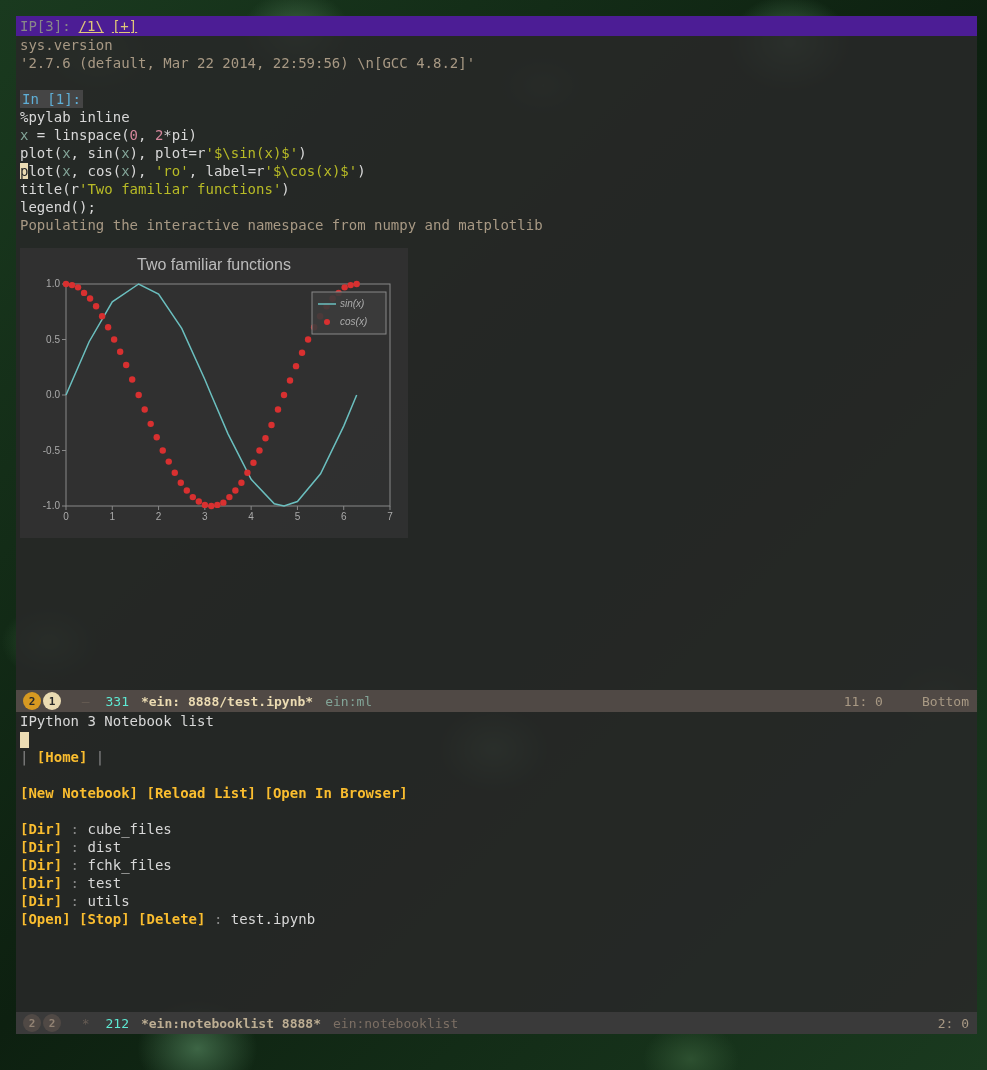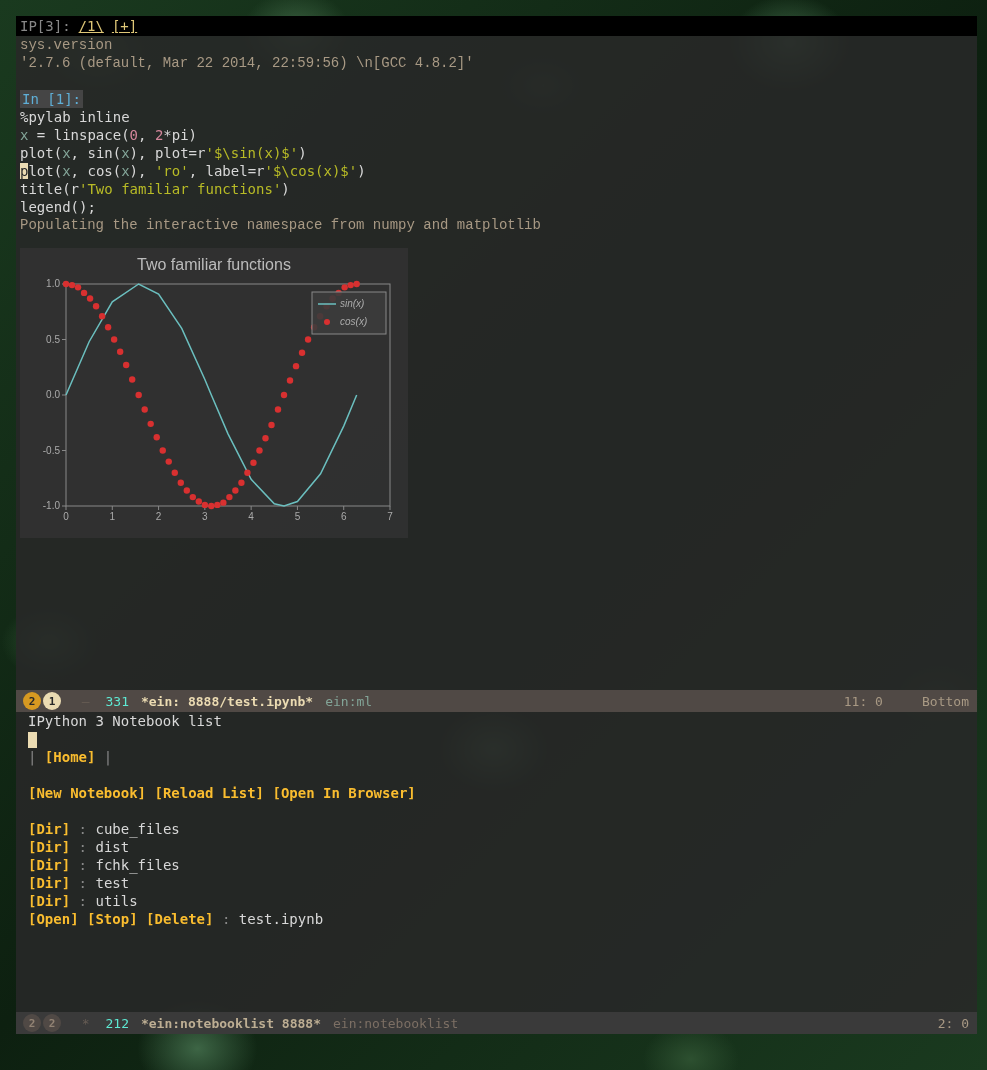--- a/index.html
+++ b/index.html
@@ -45,21 +45,21 @@
     flex-direction: column;
     overflow: hidden;
   }
   .pane-content {
     flex: 1;
     color: #d8d8d8;
     line-height: 18px;
     padding: 0;
   }
   .header-line {
-    background: #000000;
+    background: #4c1d95;
     color: #888;
     padding: 0 4px;
     height: 20px;
     display: flex;
     align-items: center;
     gap: 8px;
   }
   .header-tab {
     color: #e0c878;
     text-decoration: underline;
@@ -67,21 +67,21 @@
   .header-plus {
     color: #e0c878;
     text-decoration: underline;
   }
   
   .code-line { padding: 0 4px; white-space: pre; }
   .prompt-in { background: #454545; color: #5fafd7; padding: 0 2px; display: inline-block; }
   .string { color: #b8bb26; }
   .keyword { color: #d3869b; }
   .var { color: #83a598; }
-  .output-text { color: #a89984; font-family: Liberation Mono, monospace; }
+  .output-text { color: #a89984; }
   
   .chart-container {
     background: rgba(48,48,48,0.95);
     margin: 4px 4px 4px 4px;
     padding: 8px;
     width: 388px;
   }
   .chart-title {
     text-align: center;
     color: #bbb;
@@ -120,21 +120,21 @@
   .modeline-right { margin-left: auto; padding-right: 8px; color: #a89984; }
   
   .bottom-pane {
     flex: 1;
     display: flex;
     flex-direction: column;
   }
   .notebook-list {
     flex: 1;
     color: #d8d8d8;
-    padding: 0 12px;
+    padding: 0 4px;
     line-height: 18px;
   }
   .nb-home { color: #fabd2f; font-weight: bold; }
   .nb-action { color: #fabd2f; font-weight: bold; }
   .nb-dir { color: #fabd2f; font-weight: bold; margin-top: 23px; }
   .nb-sep { color: #888; }
   .nb-name { color: #d8d8d8; }
   .cursor-block { background: #ebdbb2; display: inline-block; width: 9px; height: 16px; vertical-align: middle; }
   .cursor-char { background: #ebdbb2; color: #282828; }
   

